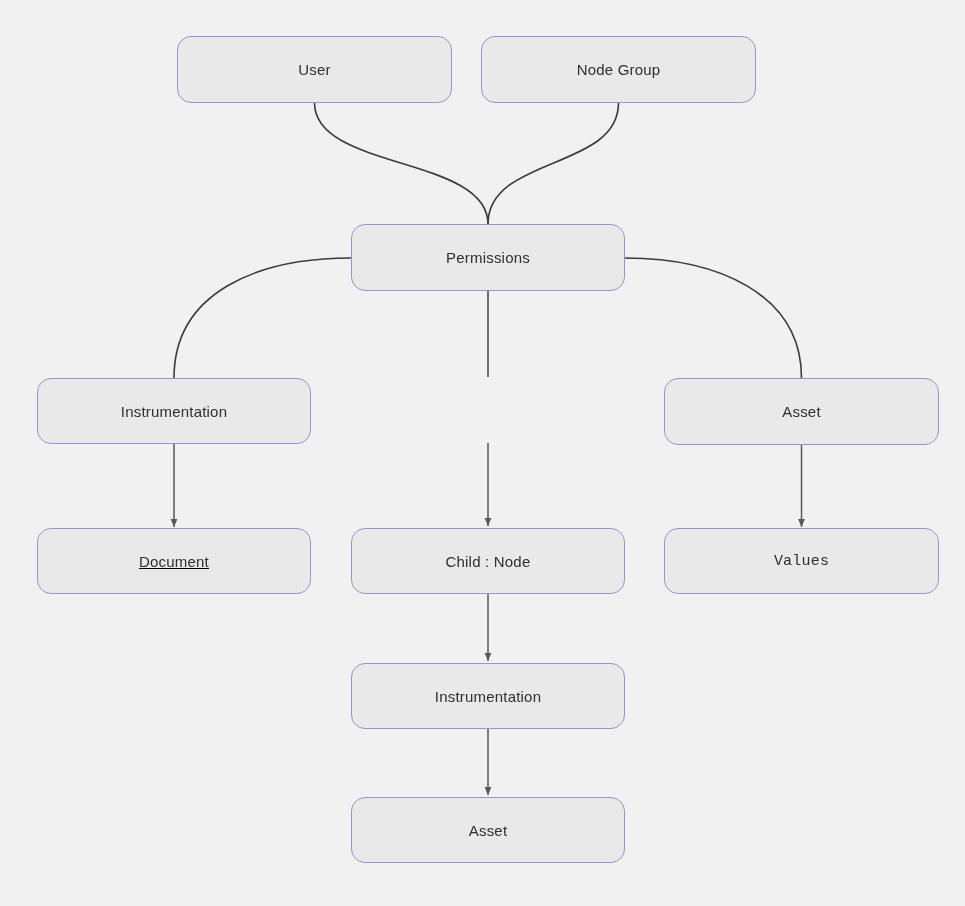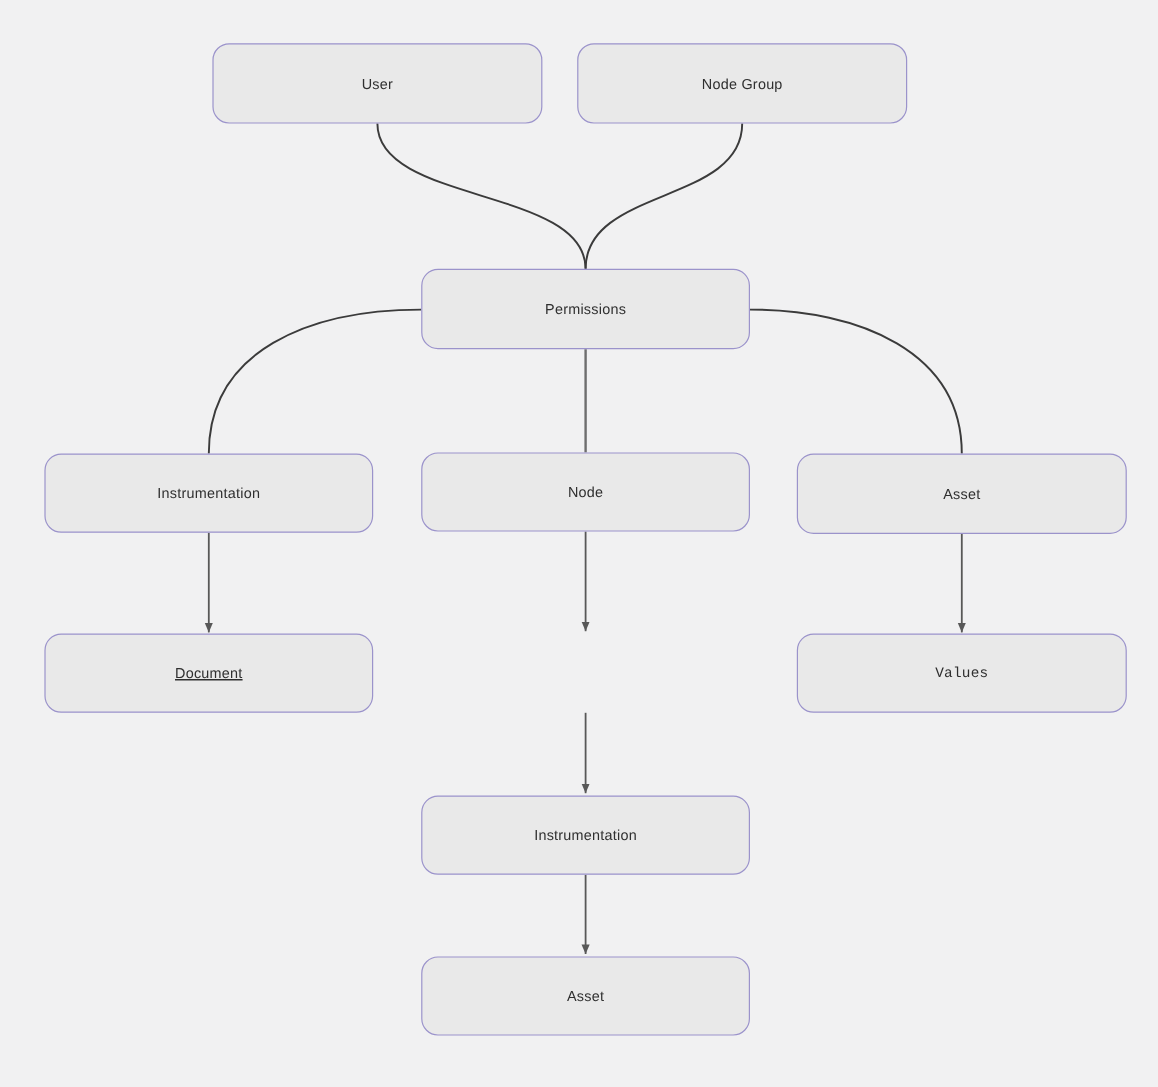--- a/index.html
+++ b/index.html
@@ -48,21 +48,21 @@
     position: absolute;
     background: var(--node_fill);
     border: 1px solid var(--node_border);
     border-radius: 14px;
     display: flex;
     align-items: center;
     justify-content: center;
   }
   .node span {
     color: var(--text);
-    font-size: 12px;
+    font-size: 15px;
     letter-spacing: 0.2px;
     white-space: nowrap;
   }
 </style>
 </head>
 <body>
 
 <div class="canvas">
 
   <svg class="edges" viewBox="0 0 965 906" xmlns="http://www.w3.org/2000/svg">
@@ -102,32 +102,32 @@
   </div>
 
   <div class="node" style="left:351px; top:224px; width:274px; height:67px;">
     <span>Permissions</span>
   </div>
 
   <div class="node" style="left:37px; top:378px; width:274px; height:66px;">
     <span>Instrumentation</span>
   </div>
 
-  <div class="node" style="left:351px; top:377px; width:274px; height:66px;">
-    <span>Node</span>
-  </div>
 
   <div class="node" style="left:664px; top:378px; width:275px; height:67px;">
     <span>Asset</span>
   </div>
 
   <div class="node" style="left:37px; top:528px; width:274px; height:66px;text-decoration:underline;">
     <span>Document</span>
   </div>
 
+  <div class="node" style="left:351px; top:528px; width:274px; height:66px;">
+    <span>Child : Node</span>
+  </div>
 
   <div class="node" style="left:664px; top:528px; width:275px; height:66px;font-family:Liberation Mono, monospace;">
     <span>Values</span>
   </div>
 
   <div class="node" style="left:351px; top:663px; width:274px; height:66px;">
     <span>Instrumentation</span>
   </div>
 
   <div class="node" style="left:351px; top:797px; width:274px; height:66px;">

